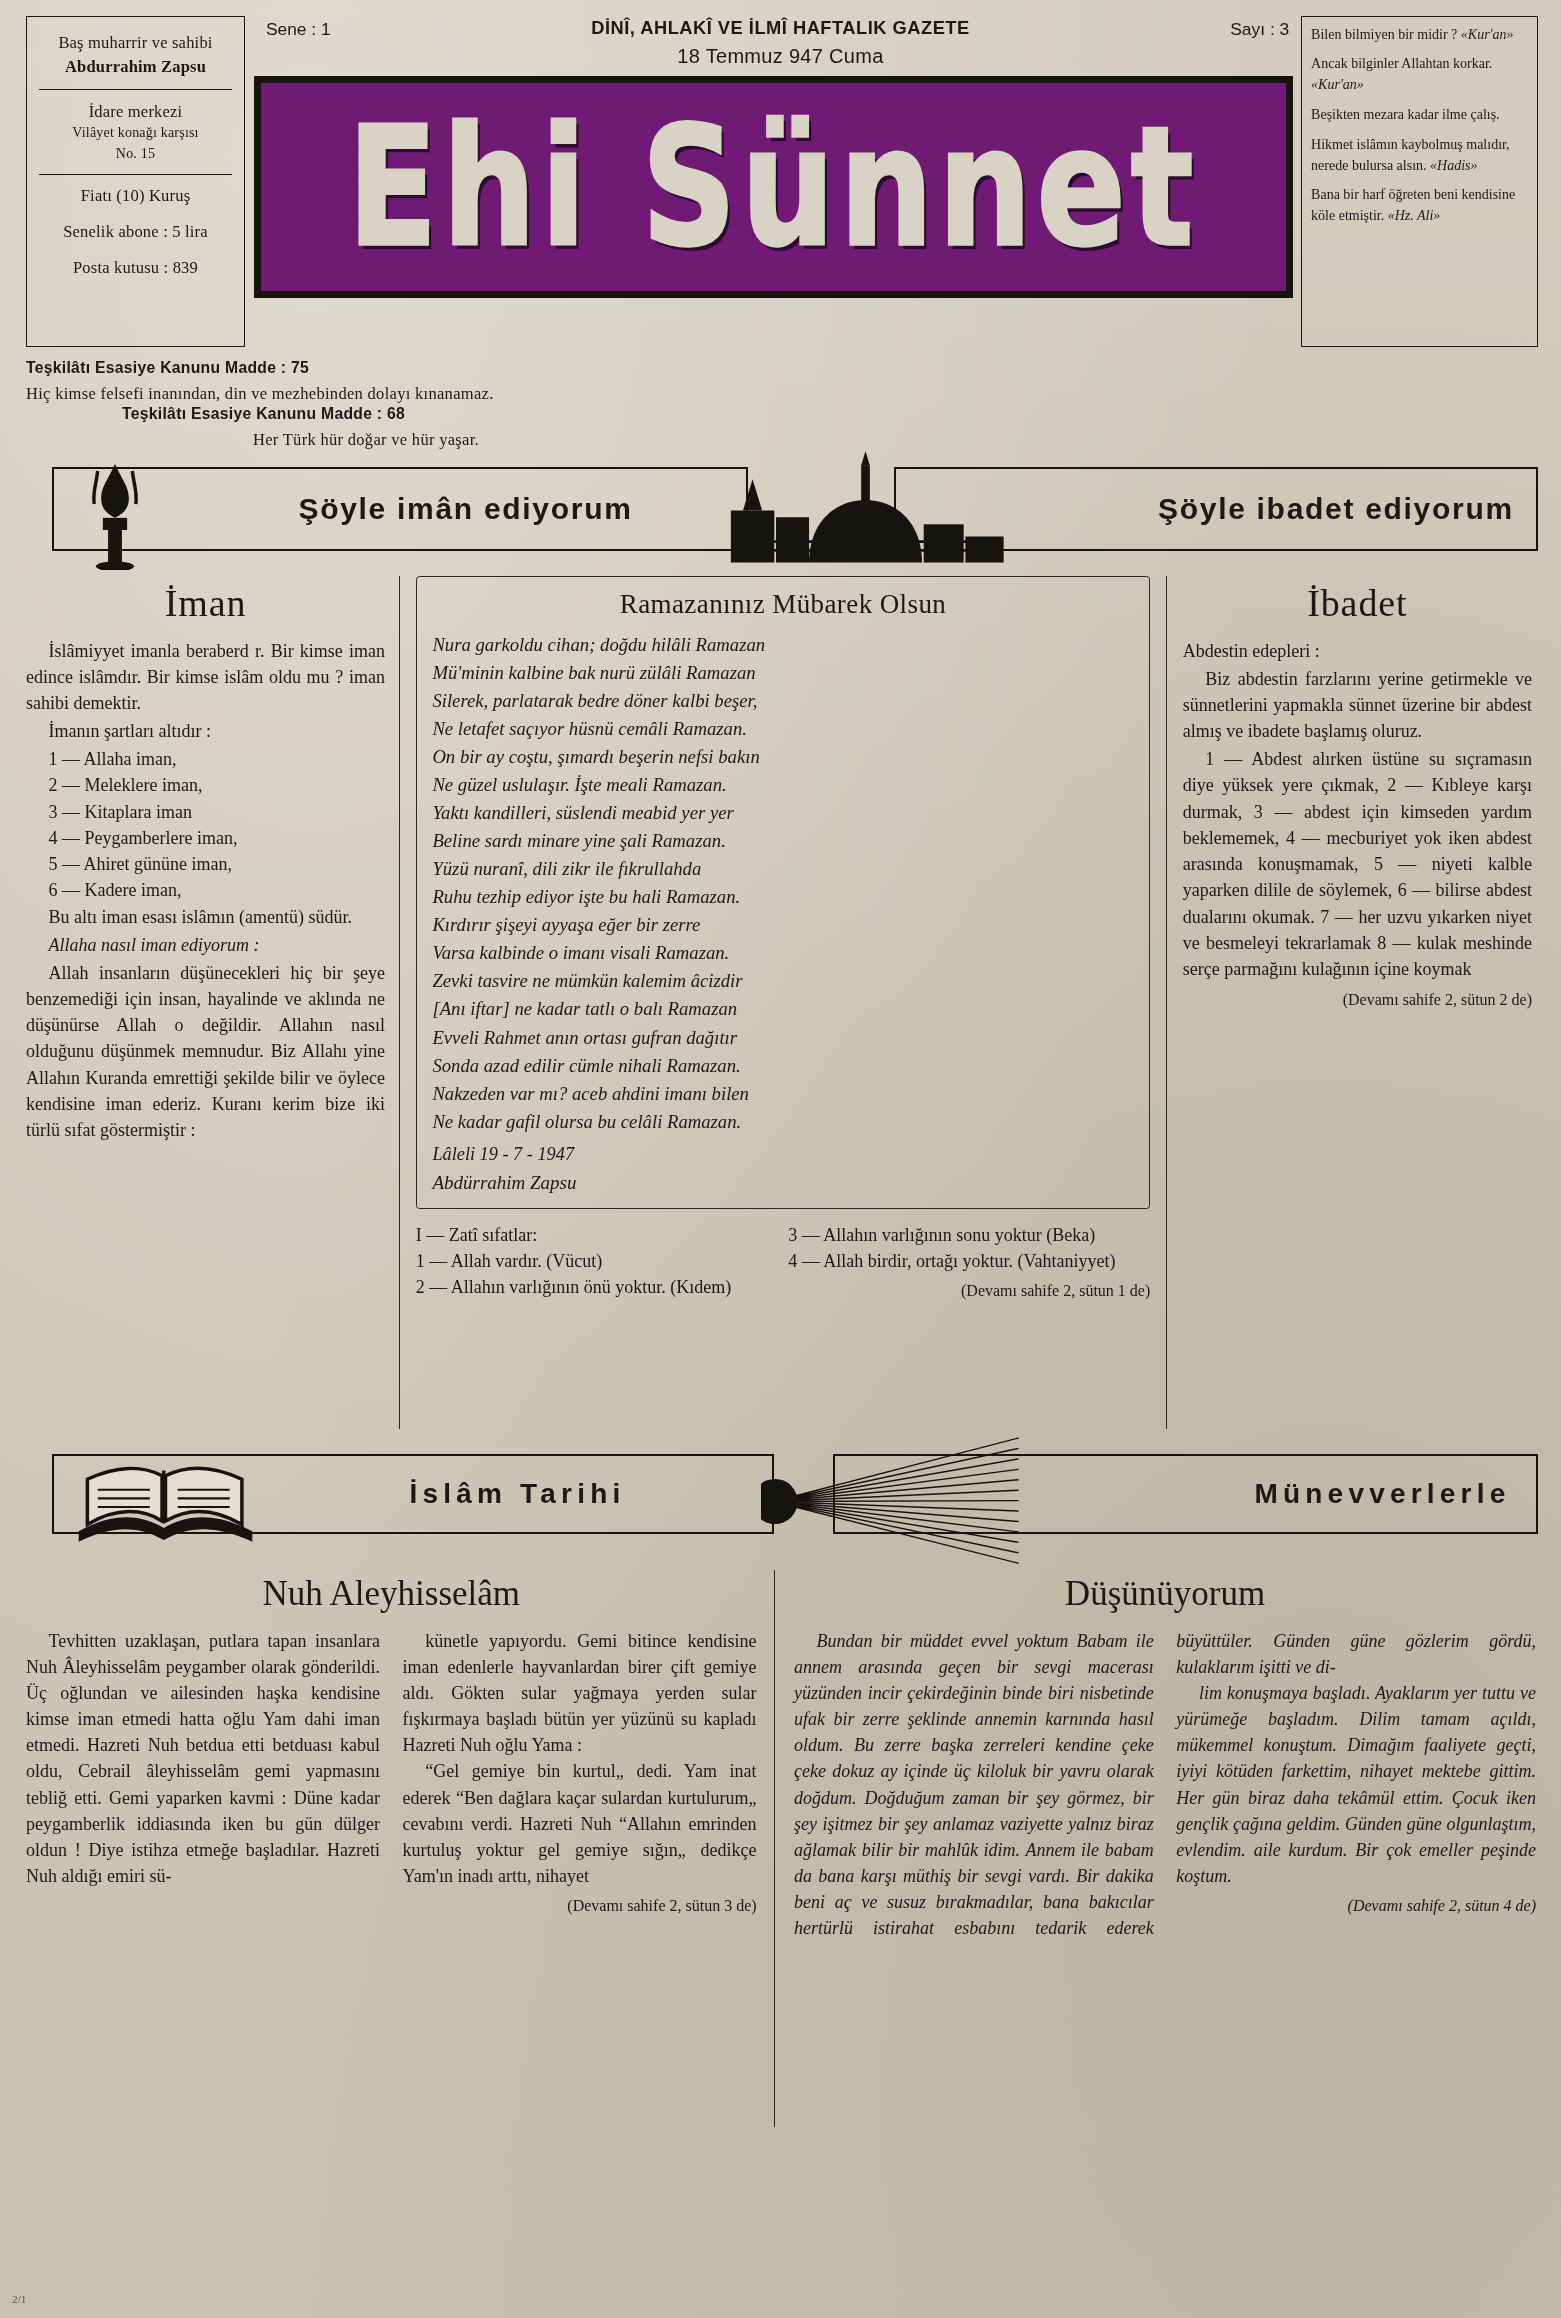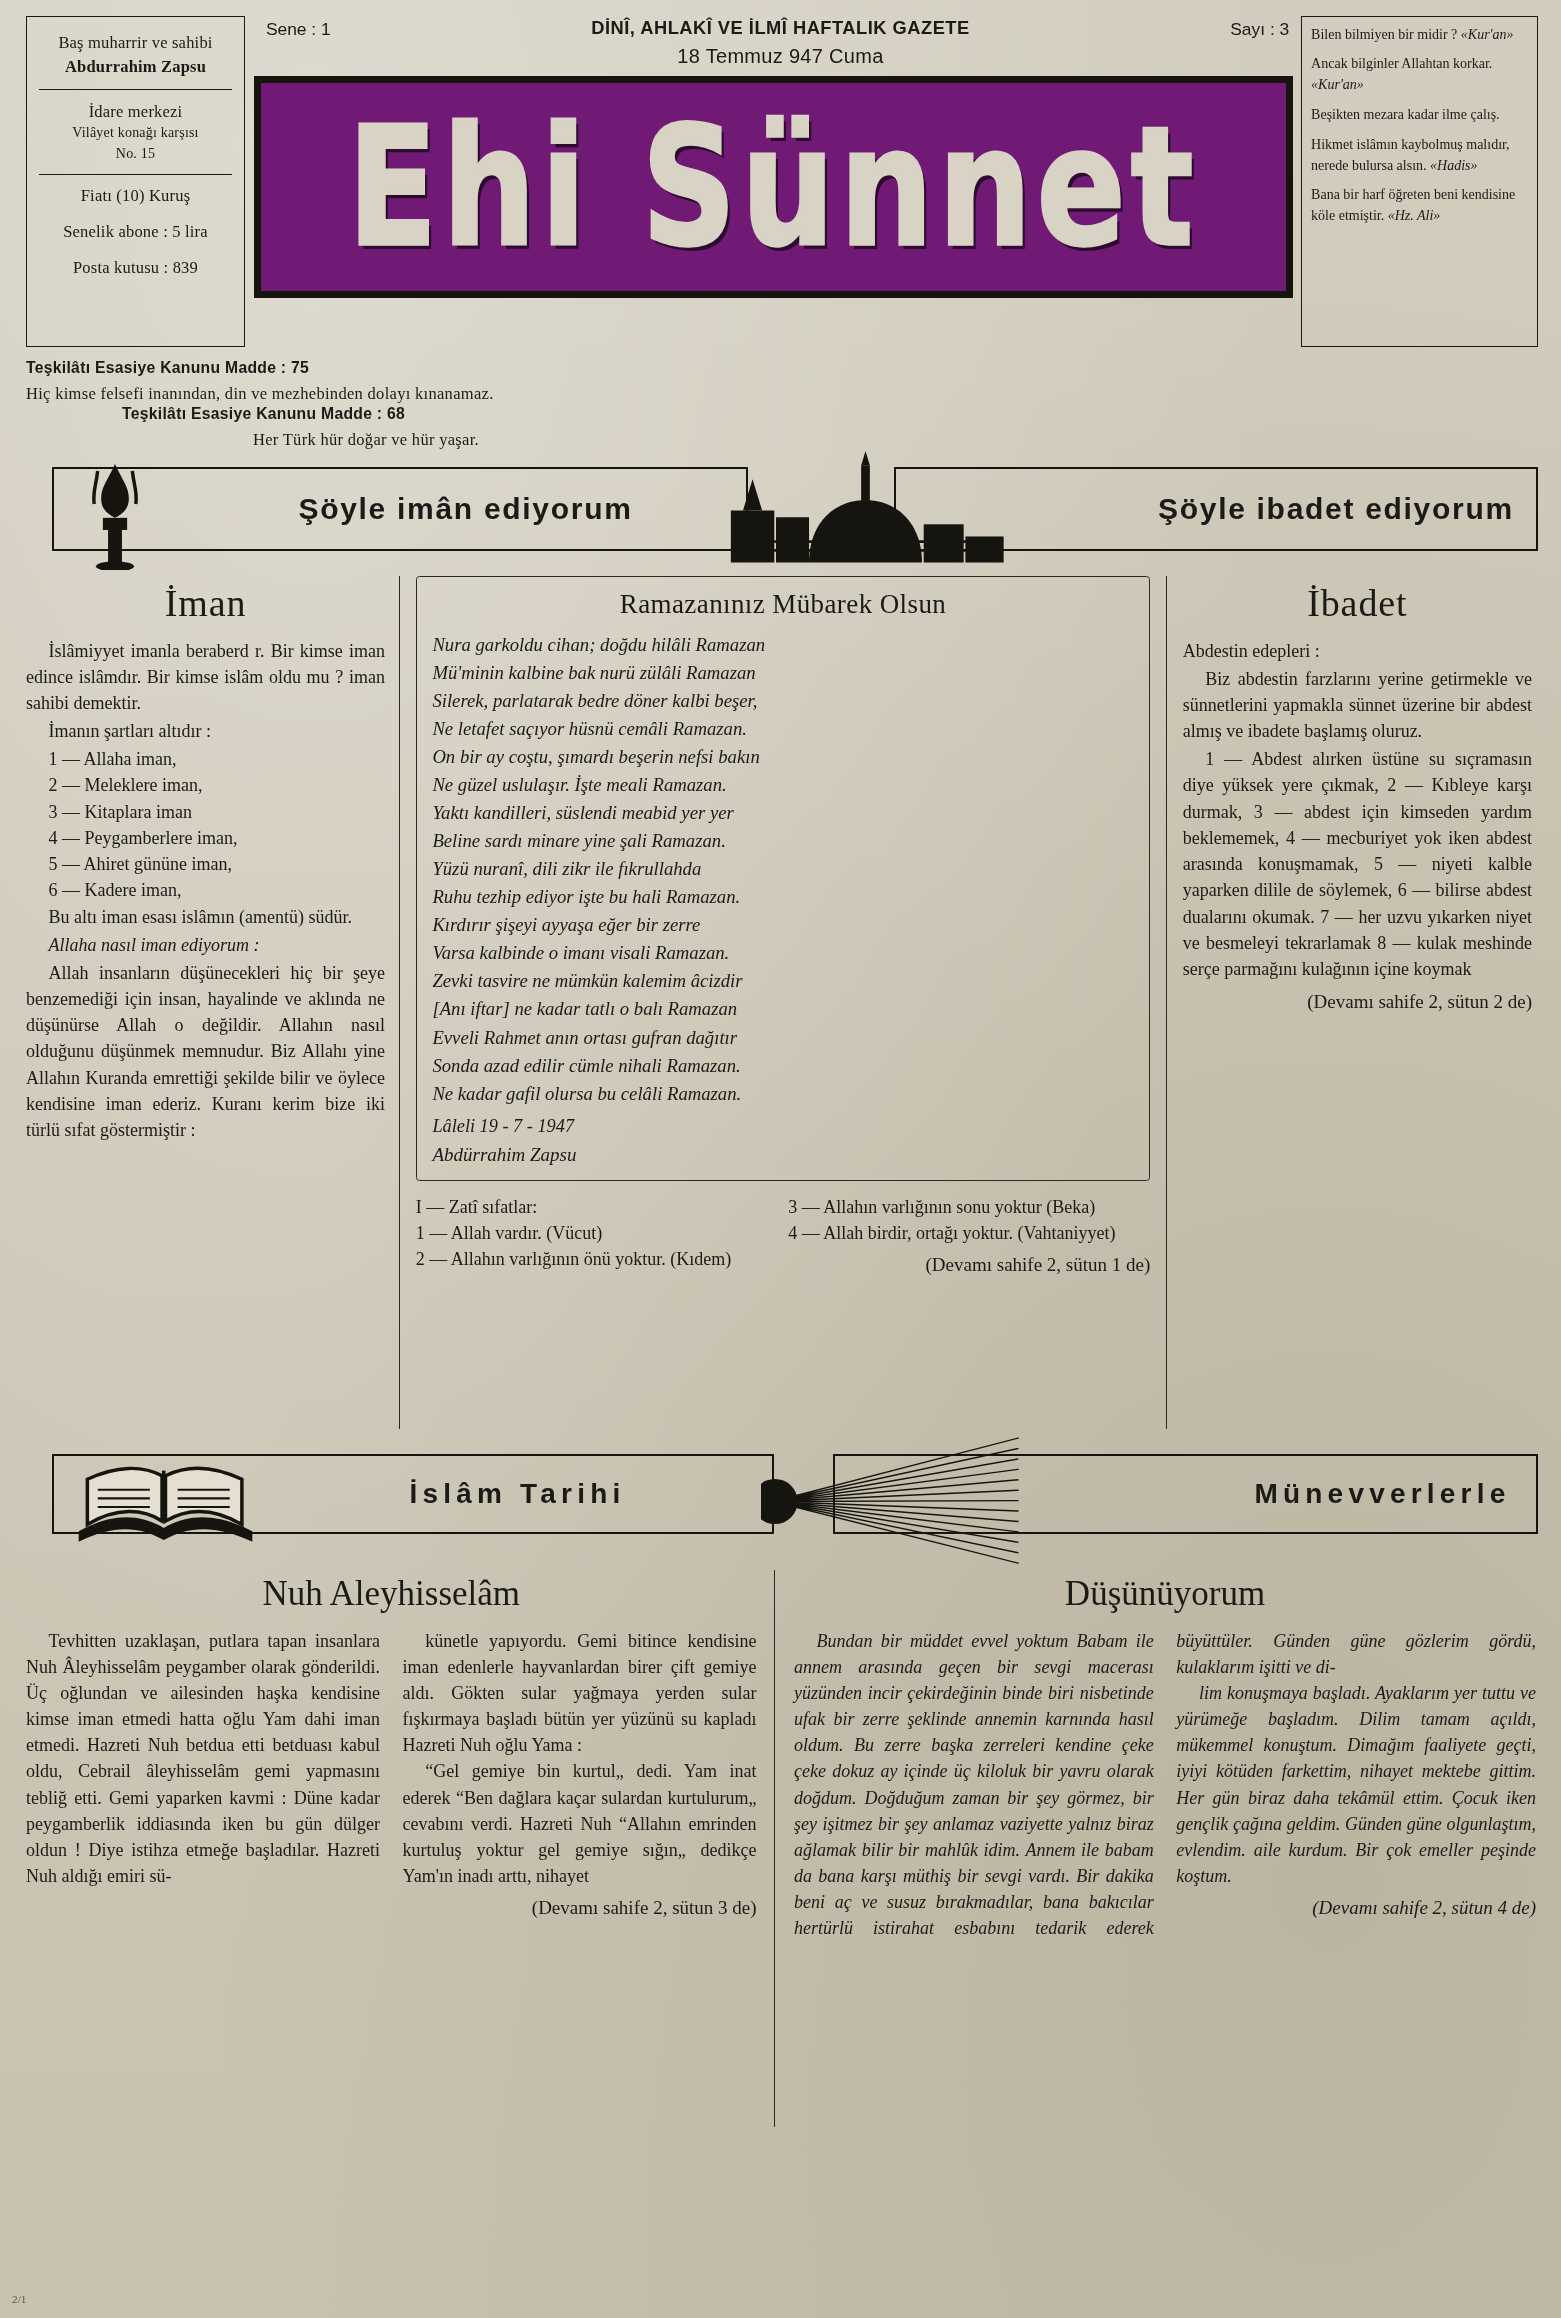--- a/index.html
+++ b/index.html
@@ -181,21 +181,21 @@
   }
   .poem div{white-space:nowrap;}
   .poem-date{margin-top:8.7px;font-style:italic;font-size:18.3px;}
   .poem-sign{text-align:left;font-style:italic;font-size:19px;margin-top:7px;padding-right:26px;}
   .attr-split{
     display:flex;margin-top:12.2px;font-size:18px;line-height:1.45;
   }
   .attr-split .a{width:50%;padding-right:10.4px;}
   .attr-split .b{width:50%;}
   .cont{
-    font-size:19px;text-align:right;margin-top:5.2px;font-family:"Liberation Serif", serif;
+    font-size:16px;text-align:right;margin-top:5.2px;font-family:"Liberation Serif", serif;
   }
   
   .banner2-row{
     position:relative;margin-top:12.2px;height:122px;
   }
   .banner2{
     position:absolute;top:12.2px;height:80px;border:2.6px solid #15140f;
     box-sizing:border-box;display:flex;align-items:center;
     font-family:"Liberation Sans", sans-serif;font-weight:bold;
     font-size:28px;letter-spacing:5.2px;
@@ -362,20 +362,21 @@
           <div>Yaktı kandilleri, süslendi meabid yer yer</div>
           <div>Beline sardı minare yine şali Ramazan.</div>
           <div>Yüzü nuranî, dili zikr ile fıkrullahda</div>
           <div>Ruhu tezhip ediyor işte bu hali Ramazan.</div>
           <div>Kırdırır şişeyi ayyaşa eğer bir zerre</div>
           <div>Varsa kalbinde o imanı visali Ramazan.</div>
           <div>Zevki tasvire ne mümkün kalemim âcizdir</div>
           <div>[Anı iftar] ne kadar tatlı o balı Ramazan</div>
           <div>Evveli Rahmet anın ortası gufran dağıtır</div>
           <div>Sonda azad edilir cümle nihali Ramazan.</div>
+          <div>Nakzeden var mı? aceb ahdini imanı bilen</div>
           <div>Ne kadar gafil olursa bu celâli Ramazan.</div>
         </div>
         <div class="poem-date">Lâleli 19 - 7 - 1947</div>
         <div class="poem-sign">Abdürrahim Zapsu</div>
       </div>
       <div class="attr-split">
         <div class="a">
           <div class="ital">I — Zatî sıfatlar:</div>
           <div>1 — Allah vardır. (Vücut)</div>
           <div>2 — Allahın varlığının önü yoktur. (Kıdem)</div>

